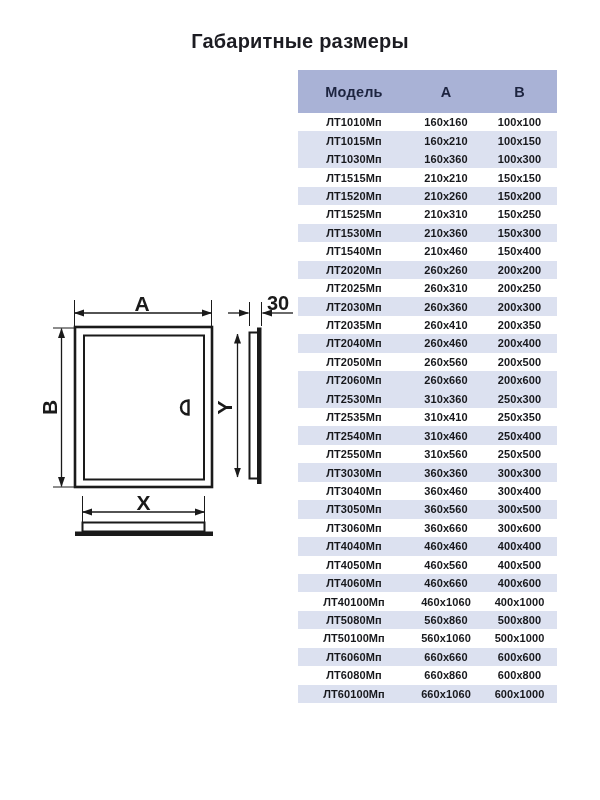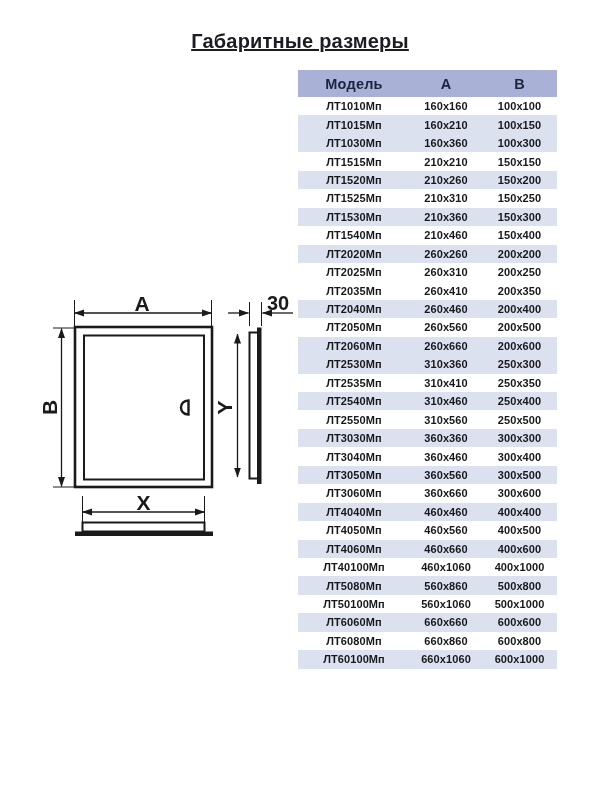--- a/index.html
+++ b/index.html
@@ -4,21 +4,20 @@
 <style>
   html,body{margin:0;padding:0;background:#fff;}
   .canvas{
     position:relative;width:600px;height:800px;background:#fff;overflow:hidden;
     font-family:"Liberation Sans", sans-serif;
   }
   .page-title{
     position:absolute;left:0;top:30px;width:600px;margin:0;
     text-align:center;font-size:20px;font-weight:700;letter-spacing:.2px;
     color:var(--title-color,#1c1c22);
-    text-decoration:underline;
   }
   
   .diagram-svg{position:absolute;left:0;top:285px;}
   .dim{stroke:var(--line-color,#1a1a1a);stroke-width:1.3;fill:none;}
   .ext{stroke:var(--line-color,#1a1a1a);stroke-width:1;fill:none;}
   .thick{stroke:var(--line-color,#1a1a1a);fill:#fff;}
   .solid{fill:var(--line-color,#1a1a1a);stroke:none;}
   .dim-label{
     font-family:"Liberation Sans", sans-serif;font-weight:700;font-size:21px;
     fill:var(--line-color,#1a1a1a);
@@ -26,21 +25,21 @@
   .dim-label.small{font-size:20px;}
   
   .size-table{
     position:absolute;left:298px;top:70px;width:259px;
     border-collapse:collapse;table-layout:fixed;
   }
   .size-table col.c-model{width:112px;}
   .size-table col.c-a{width:72px;}
   .size-table col.c-b{width:75px;}
   .size-table th{
-    height:27px;padding:0;background:var(--header-bg,#a9b2d6);
+    height:27px;padding:8px;background:var(--header-bg,#a9b2d6);
     color:var(--header-text,#1d2440);font-size:14.5px;font-weight:700;
     text-align:center;letter-spacing:.2px;
   }
   .size-table td{
     height:18.44px;padding:0;text-align:center;
     font-size:11px;font-weight:600;color:var(--cell-text,#17181c);
     letter-spacing:.1px;white-space:nowrap;
   }
   .size-table tr.alt{background:var(--stripe-bg,#dce1f0);}
 </style>
@@ -162,20 +161,25 @@
         <tr class="alt">
           <td>ЛТ2020Мп</td>
           <td>260х260</td>
           <td>200х200</td>
         </tr>
         <tr>
           <td>ЛТ2025Мп</td>
           <td>260х310</td>
           <td>200х250</td>
         </tr>
+        <tr class="alt">
+          <td>ЛТ2030Мп</td>
+          <td>260х360</td>
+          <td>200х300</td>
+        </tr>
         <tr>
           <td>ЛТ2035Мп</td>
           <td>260х410</td>
           <td>200х350</td>
         </tr>
         <tr class="alt">
           <td>ЛТ2040Мп</td>
           <td>260х460</td>
           <td>200х400</td>
         </tr>

